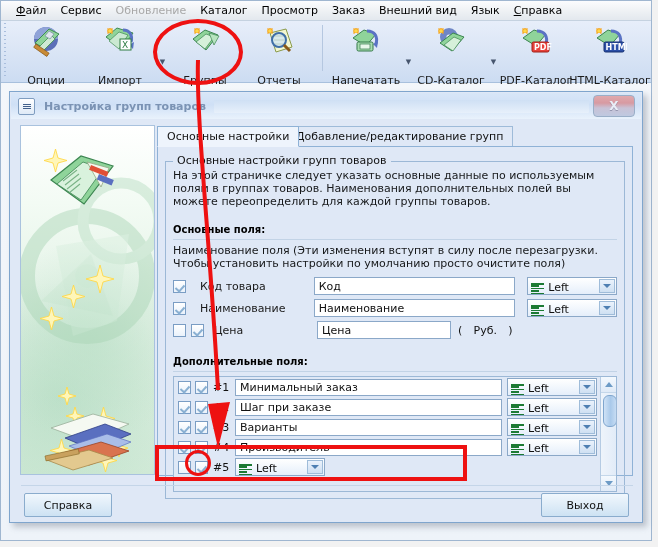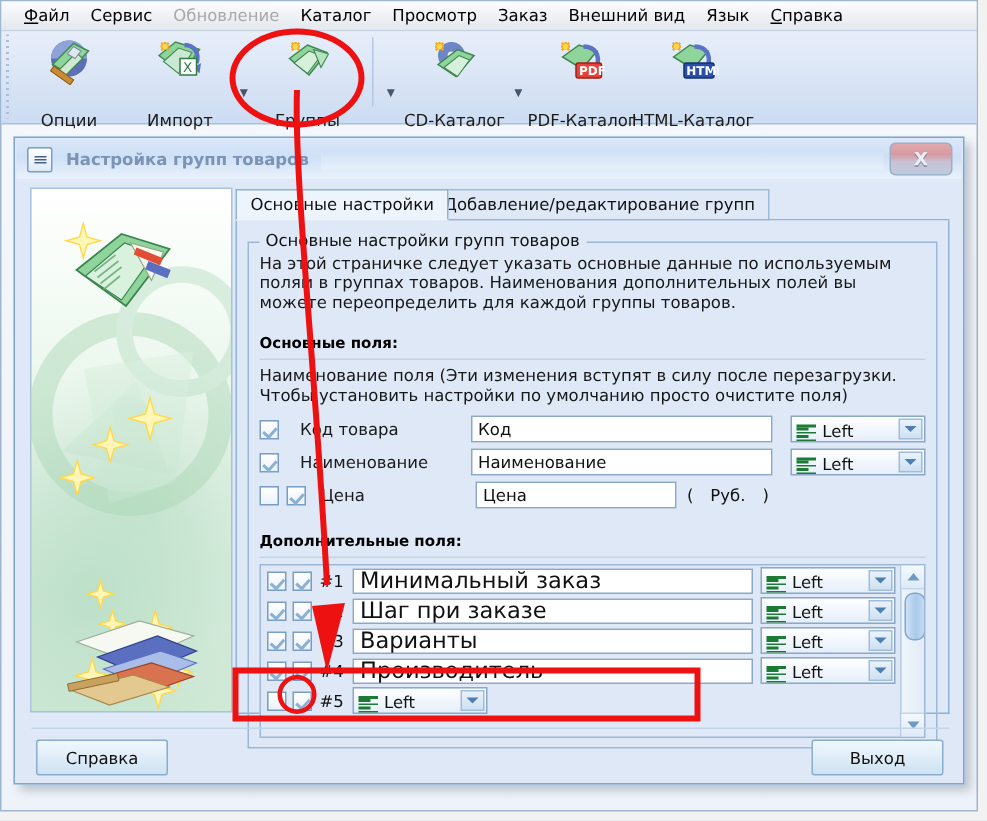--- a/index.html
+++ b/index.html
@@ -292,21 +292,21 @@
   .add-row {
     display: flex; align-items: center;
     height: 20px; padding: 0 2px 0 4px;
     box-sizing: border-box;
   }
   .add-num { font-size: 11px; color: #111; width: 22px; margin-left: 5px; }
   .add-text {
     flex: 1; height: 17px;
     background: #ffffff; border: 1px solid #8ba8c8;
     box-sizing: border-box;
-    font-size: 15px; color: #111;
+    font-size: 11px; color: #111;
     display: flex; align-items: center; padding-left: 4px;
     margin-right: 5px;
   }
   #addlist-scroll {
     position: absolute; right: 0; top: 0;
     width: 16px; height: 114px;
     background: linear-gradient(90deg,#eef4fb,#e2ecf8);
     border-left: 1px solid #b5cbe3;
     box-sizing: border-box;
   }
@@ -432,23 +432,56 @@
           <path d="M21 8 L31 11 L26 20 Z" fill="#b7e4bf" stroke="#3b8550" stroke-width=".7"></path>
           <g stroke="#f5a623" stroke-width="1.6">
             <path d="M9 3 v5 M6 6 h6 M6.5 3.5 l5 5 M11.5 3.5 l-5 5"></path>
           </g>
           <circle cx="9" cy="6" r="1.8" fill="#ffd84a"></circle>
         </svg>
       </div>
       <div class="tb-label">Группы</div>
     </div>
 
+    <div class="tb-btn">
+      <div class="tb-icon">
+        <svg width="34" height="32" viewBox="0 0 34 32">
+          <path d="M8 8 L24 4 L30 22 L14 27 Z" fill="#f3f7d0" stroke="#8a9a4a" stroke-width="1"></path>
+          <g stroke="#7a8a3a" stroke-width="1">
+            <path d="M12 11 h12 M12 15 h12 M12 19 h9"></path>
+          </g>
+          <circle cx="17" cy="15" r="7" fill="#cfe6f5" fill-opacity=".75" stroke="#3f6fa8" stroke-width="2"></circle>
+          <path d="M22 20 l6 6" stroke="#8a5a18" stroke-width="3"></path>
+          <g stroke="#f5a623" stroke-width="1.6">
+            <path d="M8 3 v5 M5 6 h6 M5.5 3.5 l5 5 M10.5 3.5 l-5 5"></path>
+          </g>
+          <circle cx="8" cy="6" r="1.8" fill="#ffd84a"></circle>
+        </svg>
+      </div>
+      <div class="tb-label">Отчеты</div>
+    </div>
 
     <div class="tb-sep"></div>
 
+    <div class="tb-btn">
+      <div class="tb-icon">
+        <svg width="34" height="32" viewBox="0 0 34 32">
+          <path d="M4 13 L15 5 L27 9 L17 21 Z" fill="#8fd49a" stroke="#3b8550" stroke-width="1"></path>
+          <path d="M18 6 c8 0 11 6 9 13" stroke="#5a73c4" stroke-width="3" fill="none"></path>
+          <path d="M24 19 l5 -3 -1 7 z" fill="#5a73c4"></path>
+          <rect x="8" y="17" width="16" height="9" rx="1.5" fill="#a8dcb0" stroke="#35794a" stroke-width="1"></rect>
+          <rect x="11" y="19" width="10" height="5" fill="#e9f7eb" stroke="#35794a" stroke-width=".7"></rect>
+          <g stroke="#f5a623" stroke-width="1.6">
+            <path d="M7 3 v5 M4 6 h6 M4.5 3.5 l5 5 M9.5 3.5 l-5 5"></path>
+          </g>
+          <circle cx="7" cy="6" r="1.8" fill="#ffd84a"></circle>
+        </svg>
+      </div>
+      <div class="tb-label">Напечатать</div>
+    </div>
     <div class="tb-drop">▼</div>
 
     <div class="tb-btn">
       <div class="tb-icon">
         <svg width="34" height="32" viewBox="0 0 34 32">
           <circle cx="15" cy="12" r="9" fill="#6f86c6"></circle>
           <circle cx="15" cy="12" r="2.6" fill="#e9eef8"></circle>
           <path d="M6 18 L19 8 L30 12 L18 26 Z" fill="#8fd49a" stroke="#3b8550" stroke-width="1"></path>
           <path d="M10 20 L20 12 l7 3 -8 11 z" fill="#d6f0da" stroke="#3b8550" stroke-width=".7"></path>
           <g stroke="#f5a623" stroke-width="1.6">

